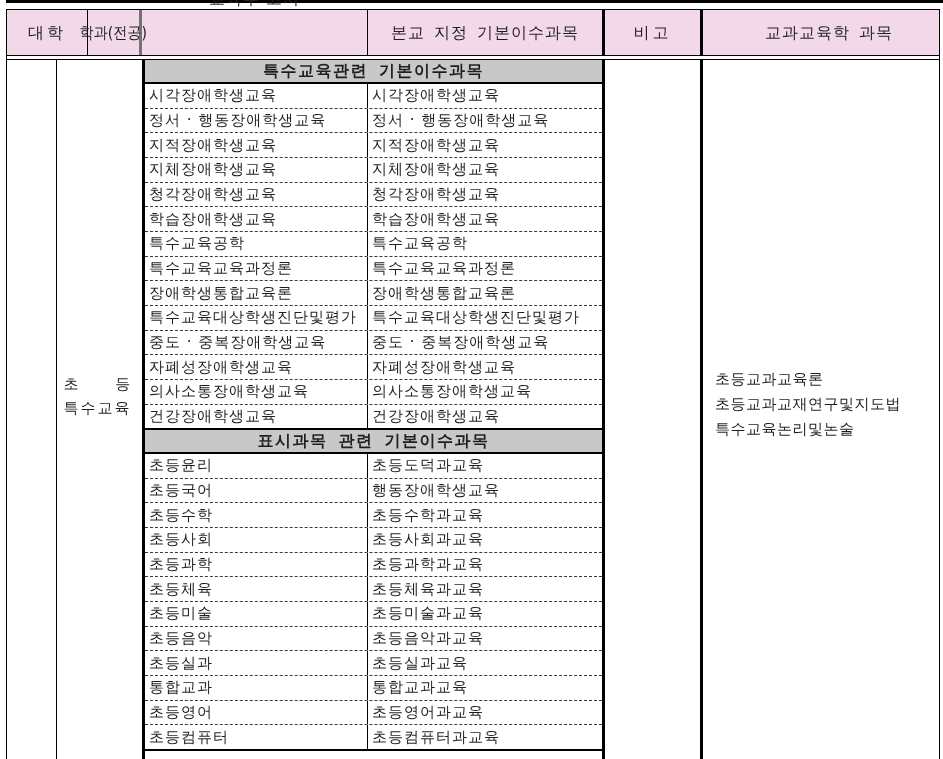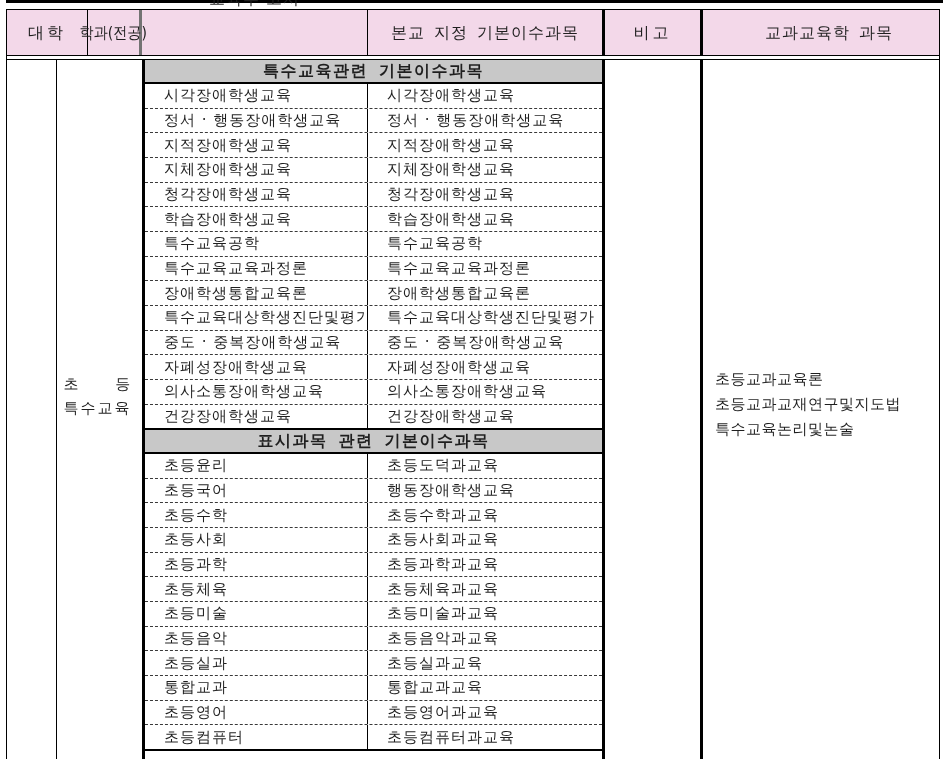--- a/index.html
+++ b/index.html
@@ -47,21 +47,21 @@
                   border-bottom:2.5px solid #000; }
   .sec-title { height:24px; flex:none; background:var(--section-bg,#C8C8C8);
                border-bottom:2px solid #000; display:flex; align-items:center; justify-content:center;
                font-size:16px; letter-spacing:1.5px; word-spacing:4px; box-sizing:border-box;font-weight:bold; }
   .sec-title.sec2 { border-top:2px solid #000; height:26px; }
   .sec-rows { display:flex; flex-direction:column; min-height:0; }
   .crow { flex:1; display:flex; min-height:0; }
   .crow:not(:last-child) { border-bottom:1px dashed #3a3a3a; }
   .cmoe { width:223px; border-right:1px solid #000; box-sizing:border-box; }
   .cschool { flex:1; }
-  .cmoe, .cschool { display:flex; align-items:center; padding:0 19px; font-size:15px;
+  .cmoe, .cschool { display:flex; align-items:center; padding:0 4px; font-size:15px;
                     letter-spacing:1px; white-space:nowrap; overflow:hidden; }
 
   .ped-text { padding-left:0; font-size:15px; line-height:25px; margin-top:-10px;margin-left:12px; }
   .ped-line { white-space:nowrap; letter-spacing:0.5px; }
 </style>
 </head>
 <body style="--header-bg: #F3D8E9; --section-bg: #C8C8C8;">
 
 <div class="top-rule"></div>
 

